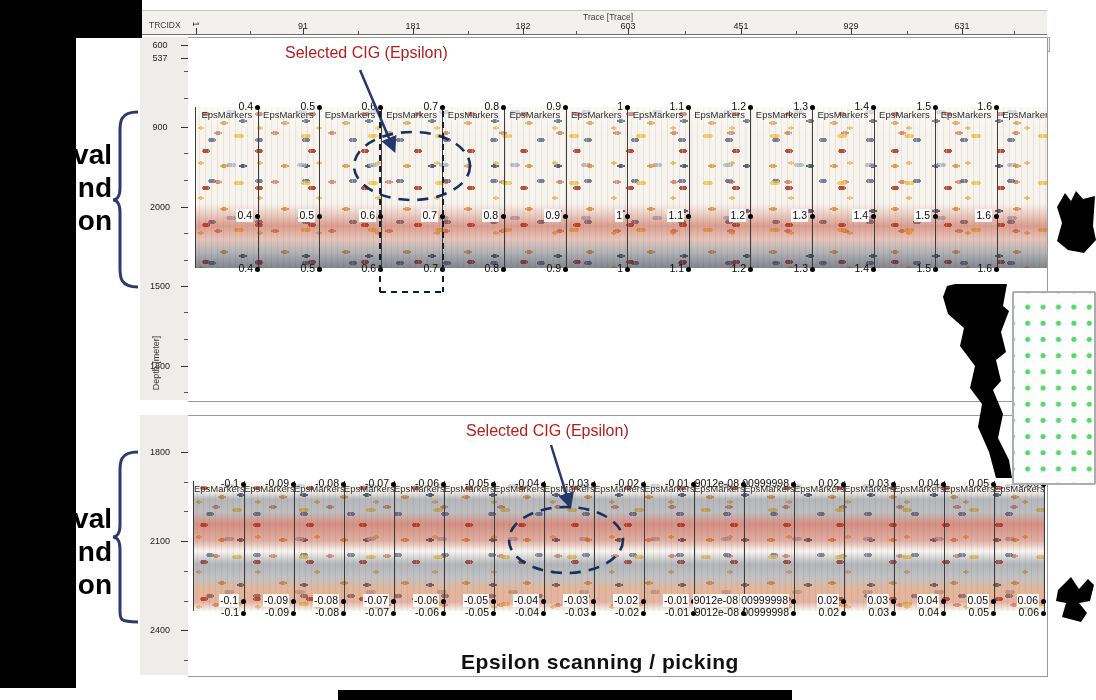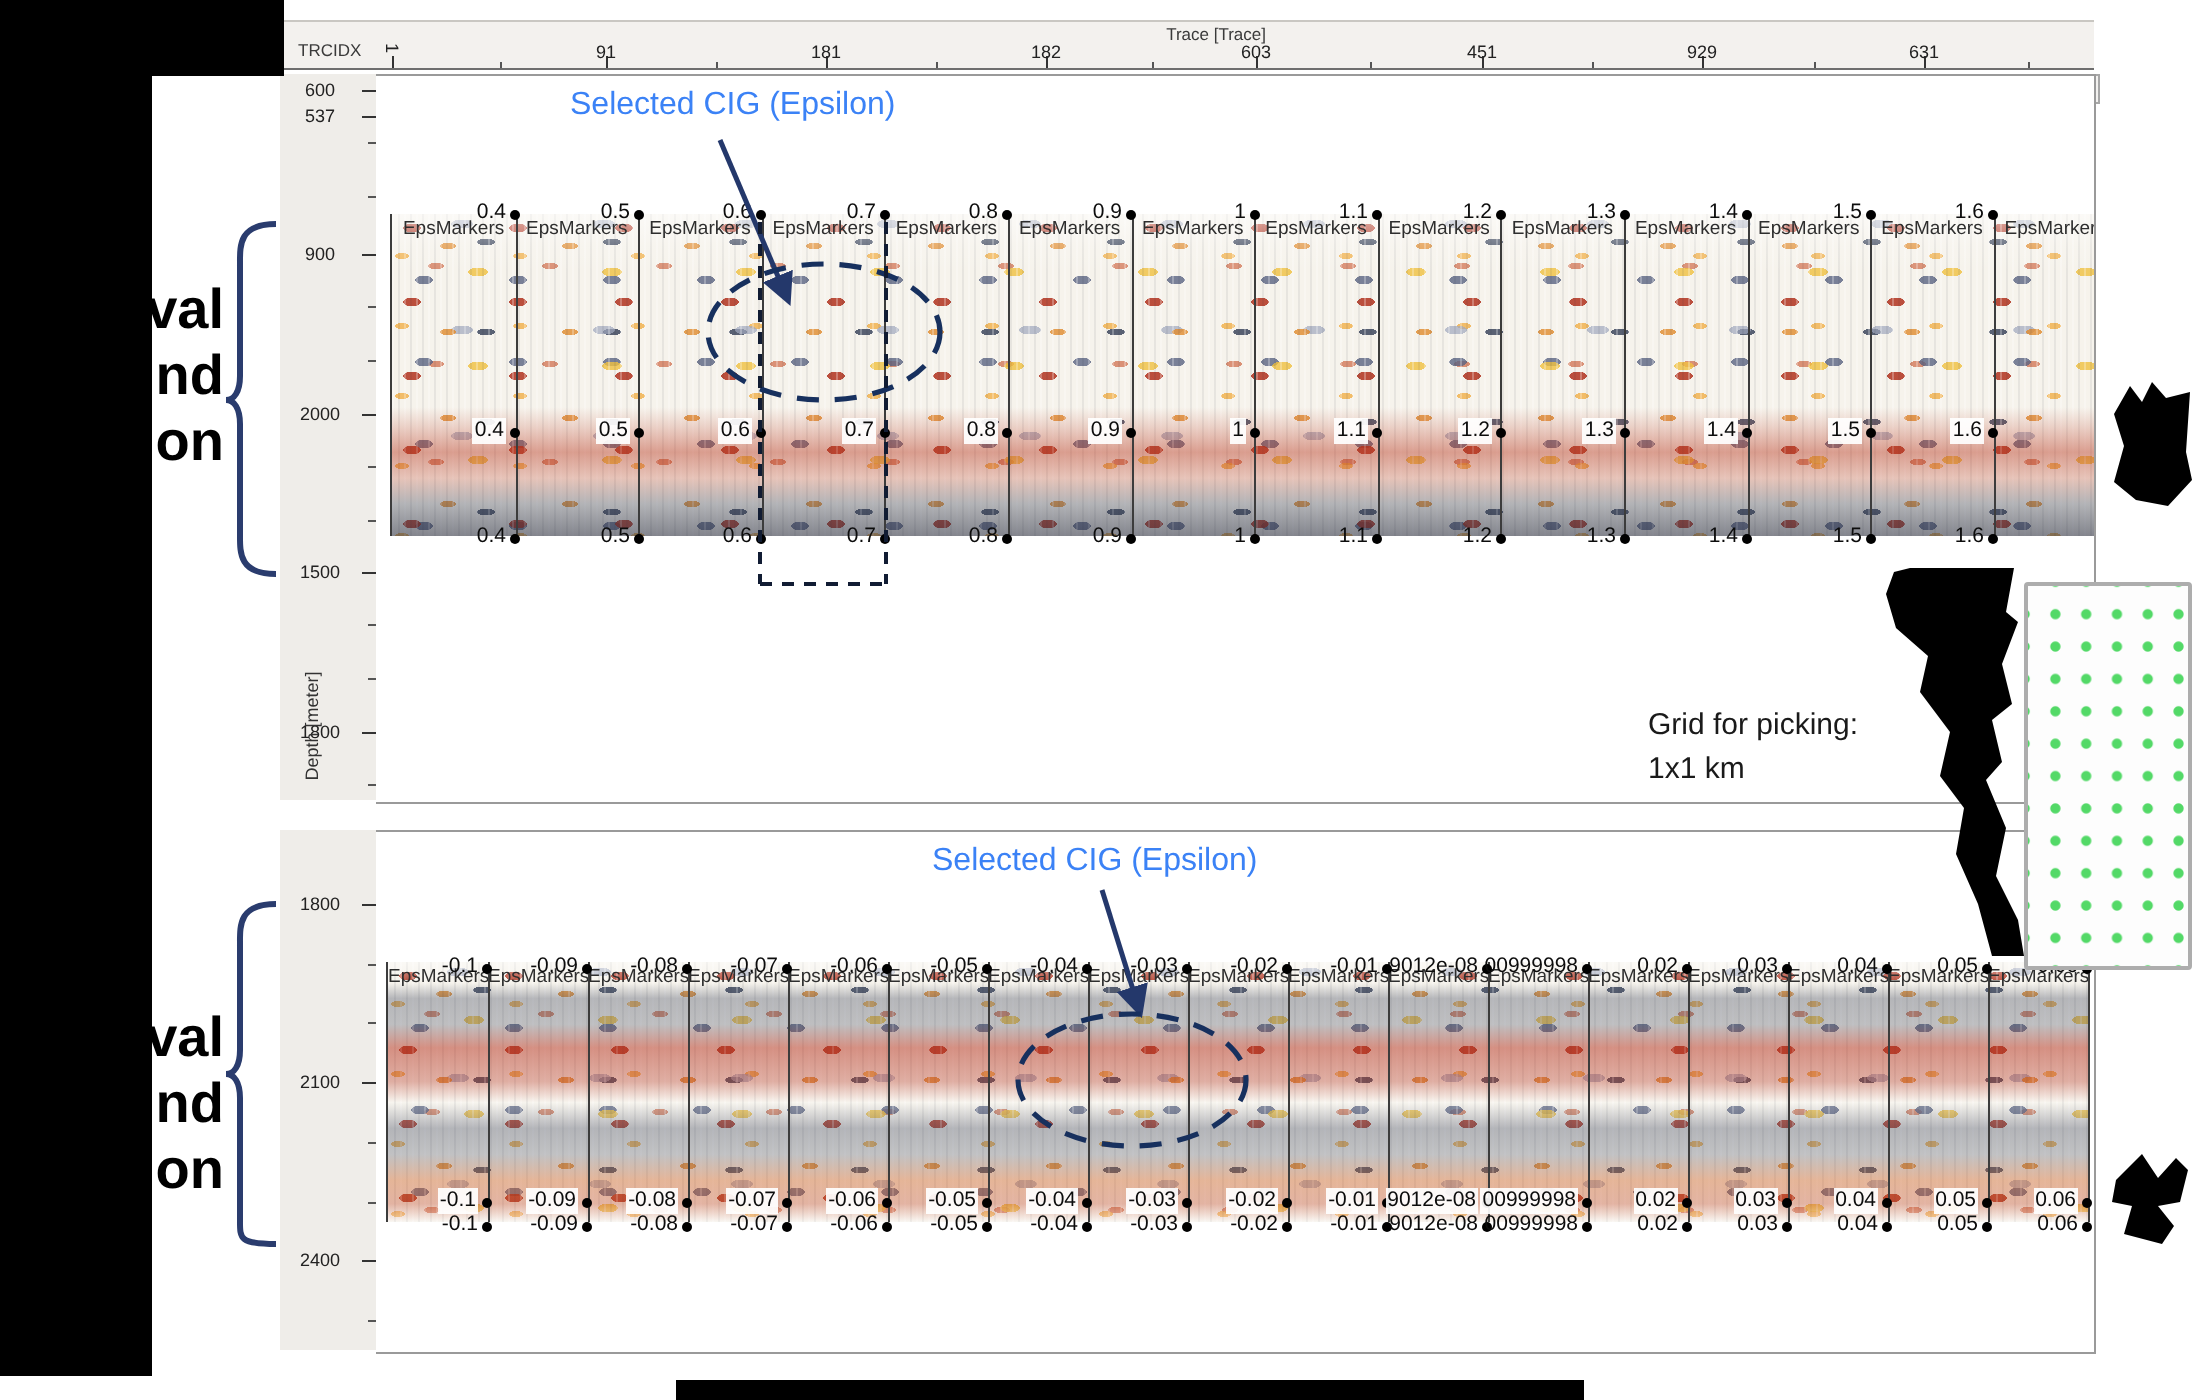--- a/index.html
+++ b/index.html
@@ -64,21 +64,21 @@
   .hdr{position:absolute;top:2px;left:0;right:0;text-align:center;font-size:9.5px;color:#2e2e2e;
        white-space:nowrap;overflow:hidden;}
 
   
   #markers{position:absolute;inset:0;pointer-events:none;}
   .dot{position:absolute;width:5px;height:5px;border-radius:50%;background:#000;pointer-events:auto;}
   .mlab{position:absolute;font-size:10.5px;color:#0c0c0c;white-space:nowrap;line-height:13px;}
   .mlab.chip{background:rgba(255,255,255,.92);padding:0 1px;}
 
   
-  .cig-note{position:absolute;font-size:16px;color:#3b82f6;}
+  .cig-note{position:absolute;font-size:16px;color:#b91c1c;}
   .grid-note{position:absolute;left:824px;top:352px;font-size:15px;color:#1a1a1a;line-height:22px;}
   .pick-grid{position:absolute;left:1012px;top:291px;width:80px;height:190px;background:#fdfdfd;
              border:2px solid #adadad;border-radius:2px;
              background-image:radial-gradient(circle, #53d967 2.3px, rgba(0,0,0,0) 2.8px);
              background-size:15.4px 16.2px;background-position:6px 6px;}
   .caption-line{position:absolute;width:75px;text-align:right;font-size:28px;font-weight:bold;color:#000;
                 left:37px;line-height:30px;}
   .footer-title{position:absolute;left:390px;top:650px;width:420px;text-align:center;
                 font-size:21px;font-weight:bold;color:#111;letter-spacing:.5px;}
 
@@ -458,33 +458,30 @@
       <div class="dot" style="left: 940.5px; top: 610.5px;"></div>
       <div class="mlab" style="right: 157px; top: 606px;">0.04</div>
       <div class="dot" style="left: 990.5px; top: 610.5px;"></div>
       <div class="mlab" style="right: 107px; top: 606px;">0.05</div>
       <div class="dot" style="left: 1040.5px; top: 610.5px;"></div>
       <div class="mlab" style="right: 57px; top: 606px;">0.06</div>
     </div>
 
   <div class="cig-note" style="left:285px;top:44px;">Selected CIG (Epsilon)</div>
   <div class="cig-note" style="left:466px;top:422px;">Selected CIG (Epsilon)</div>
-  <div class="grid-note">
-    <div>Grid for picking:</div>
-    <div>1x1 km</div>
-  </div>
   <div class="pick-grid"></div>
 
   <div class="caption-line" style="top:140px;">val</div>
   <div class="caption-line" style="top:173px;">nd</div>
   <div class="caption-line" style="top:206px;">on</div>
   <div class="caption-line" style="top:504px;">val</div>
   <div class="caption-line" style="top:537px;">nd</div>
   <div class="caption-line" style="top:570px;">on</div>
 
+  <div class="footer-title">Epsilon scanning / picking</div>
 
   <svg id="overlay-svg" xmlns="http://www.w3.org/2000/svg">
     <defs>
       <marker id="ah" viewBox="0 0 10 10" refX="8" refY="5" markerWidth="6.5" markerHeight="6.5" orient="auto">
         <path d="M0 0 L10 5 L0 10 z" fill="#24386b"></path>
       </marker>
     </defs>
     <path fill="none" stroke="#2a3c6e" stroke-width="3" d="M138,112 C119,112 120,123 120,133 L120,188 C120,196 117,200 113,200 C117,200 120,204 120,212 L120,266 C120,276 119,287 138,287"></path>
     <path fill="none" stroke="#2a3c6e" stroke-width="3" d="M138,452 C119,452 120,463 120,473 L120,525 C120,533 117,537 113,537 C117,537 120,541 120,549 L120,609 C120,619 119,622 138,622"></path>
     <line x1="360" y1="70" x2="394" y2="150" stroke="#24386b" stroke-width="2.5" marker-end="url(#ah)"></line>

